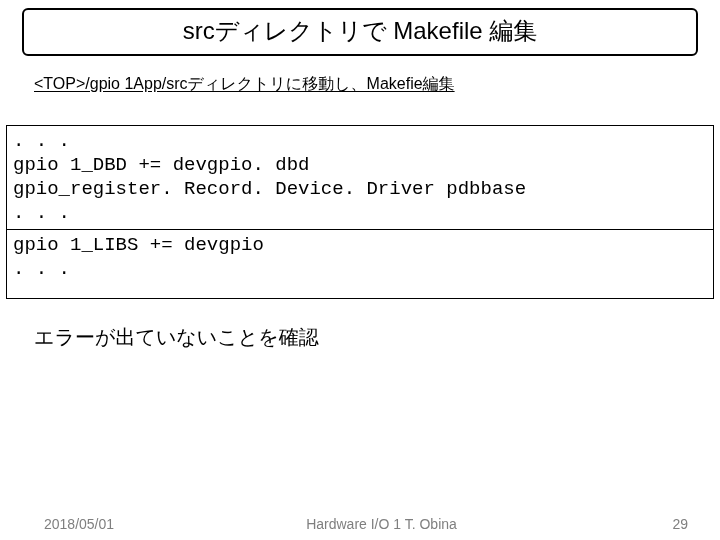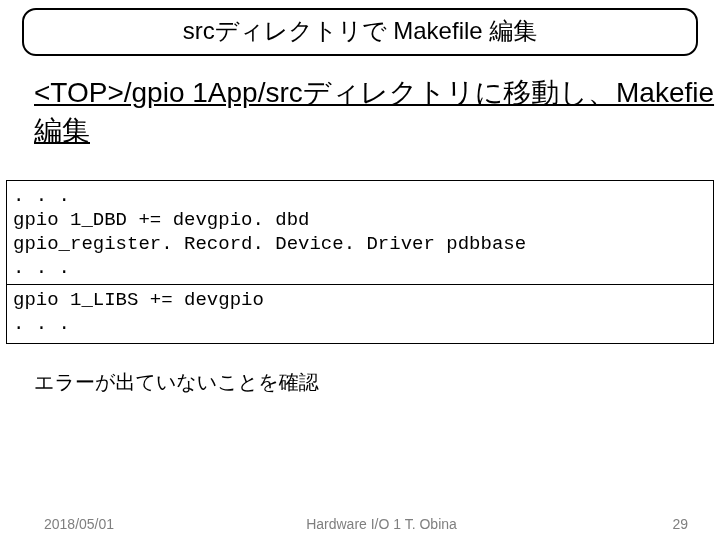--- a/index.html
+++ b/index.html
@@ -7,50 +7,50 @@
     width: 720px;
     height: 540px;
     background: #ffffff;
     font-family: "Meiryo", "Hiragino Kaku Gothic Pro", sans-serif;
     position: relative;
     overflow: hidden;
   }
   .title-banner {
     margin: 8px 22px 0 22px;
     border: 2.5px solid #000;
-    border-radius: 14px;
+    border-radius: 6px;
     text-align: center;
     font-size: 24px;
     line-height: 1.6;
     padding: 2px 0 4px 0;
   }
   .subtitle {
     margin: 18px 0 15px 34px;
-    font-size: 28px;
+    font-size: 16px;
     text-decoration: underline;
     text-underline-offset: 2px;
   }
   .code-box1 {
     margin: 30px 6px 0 6px;
     border: 1px solid #000;
     font-family: "Courier New", Courier, monospace;
     font-size: 19px;
     line-height: 1.25;
     white-space: pre;
     padding: 4px 6px 4px 6px;
   }
   .code-box2 {
     margin: 0 6px 0 6px;
     border: 1px solid #000;
     border-top: none;
     font-family: "Courier New", Courier, monospace;
     font-size: 19px;
     line-height: 1.25;
     white-space: pre;
-    padding: 4px 6px 6px 6px;
+    padding: 4px 6px 16px 6px;
   }
   .body-text {
     margin: 24px 0 0 34px;
     font-size: 20px;
     line-height: 1.45;
   }
   .footer {
     position: absolute;
     bottom: 8px;
     left: 0;

